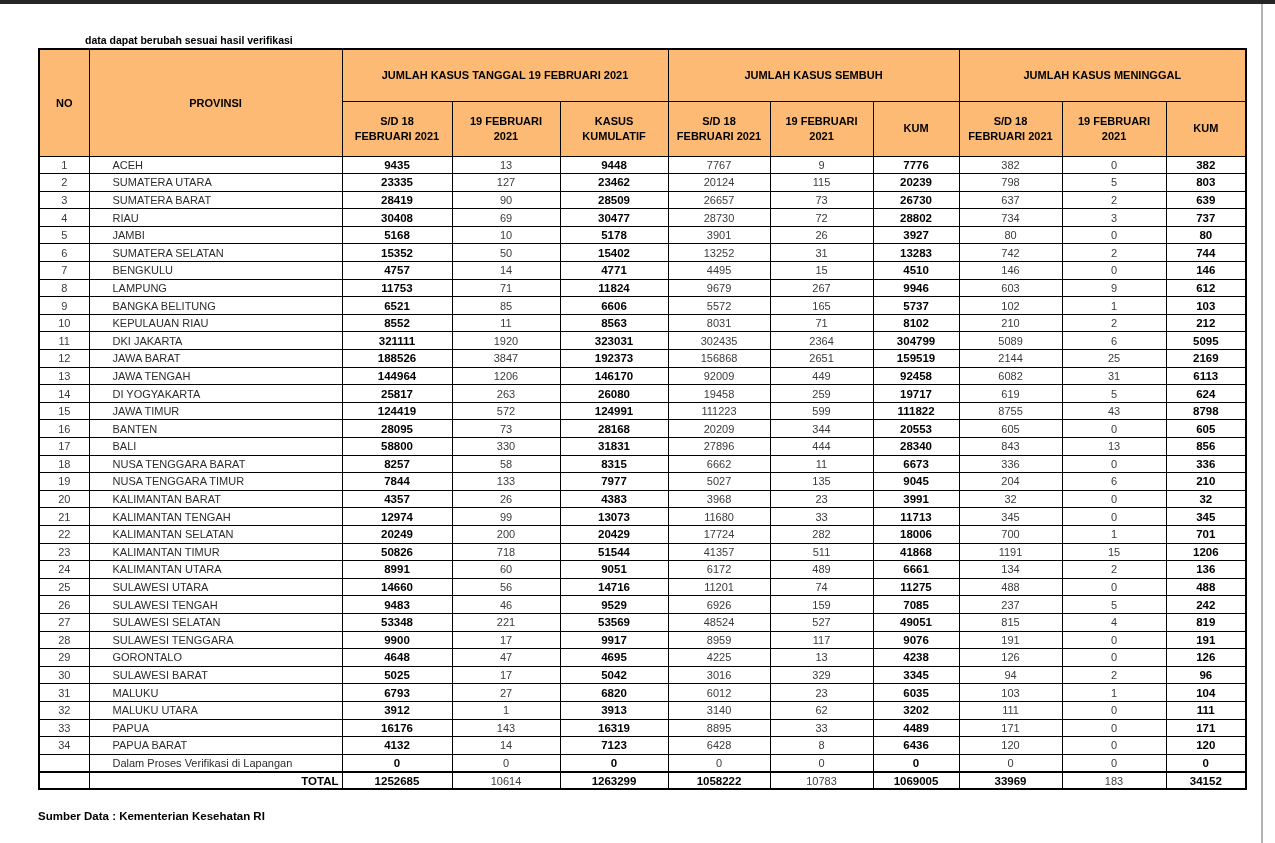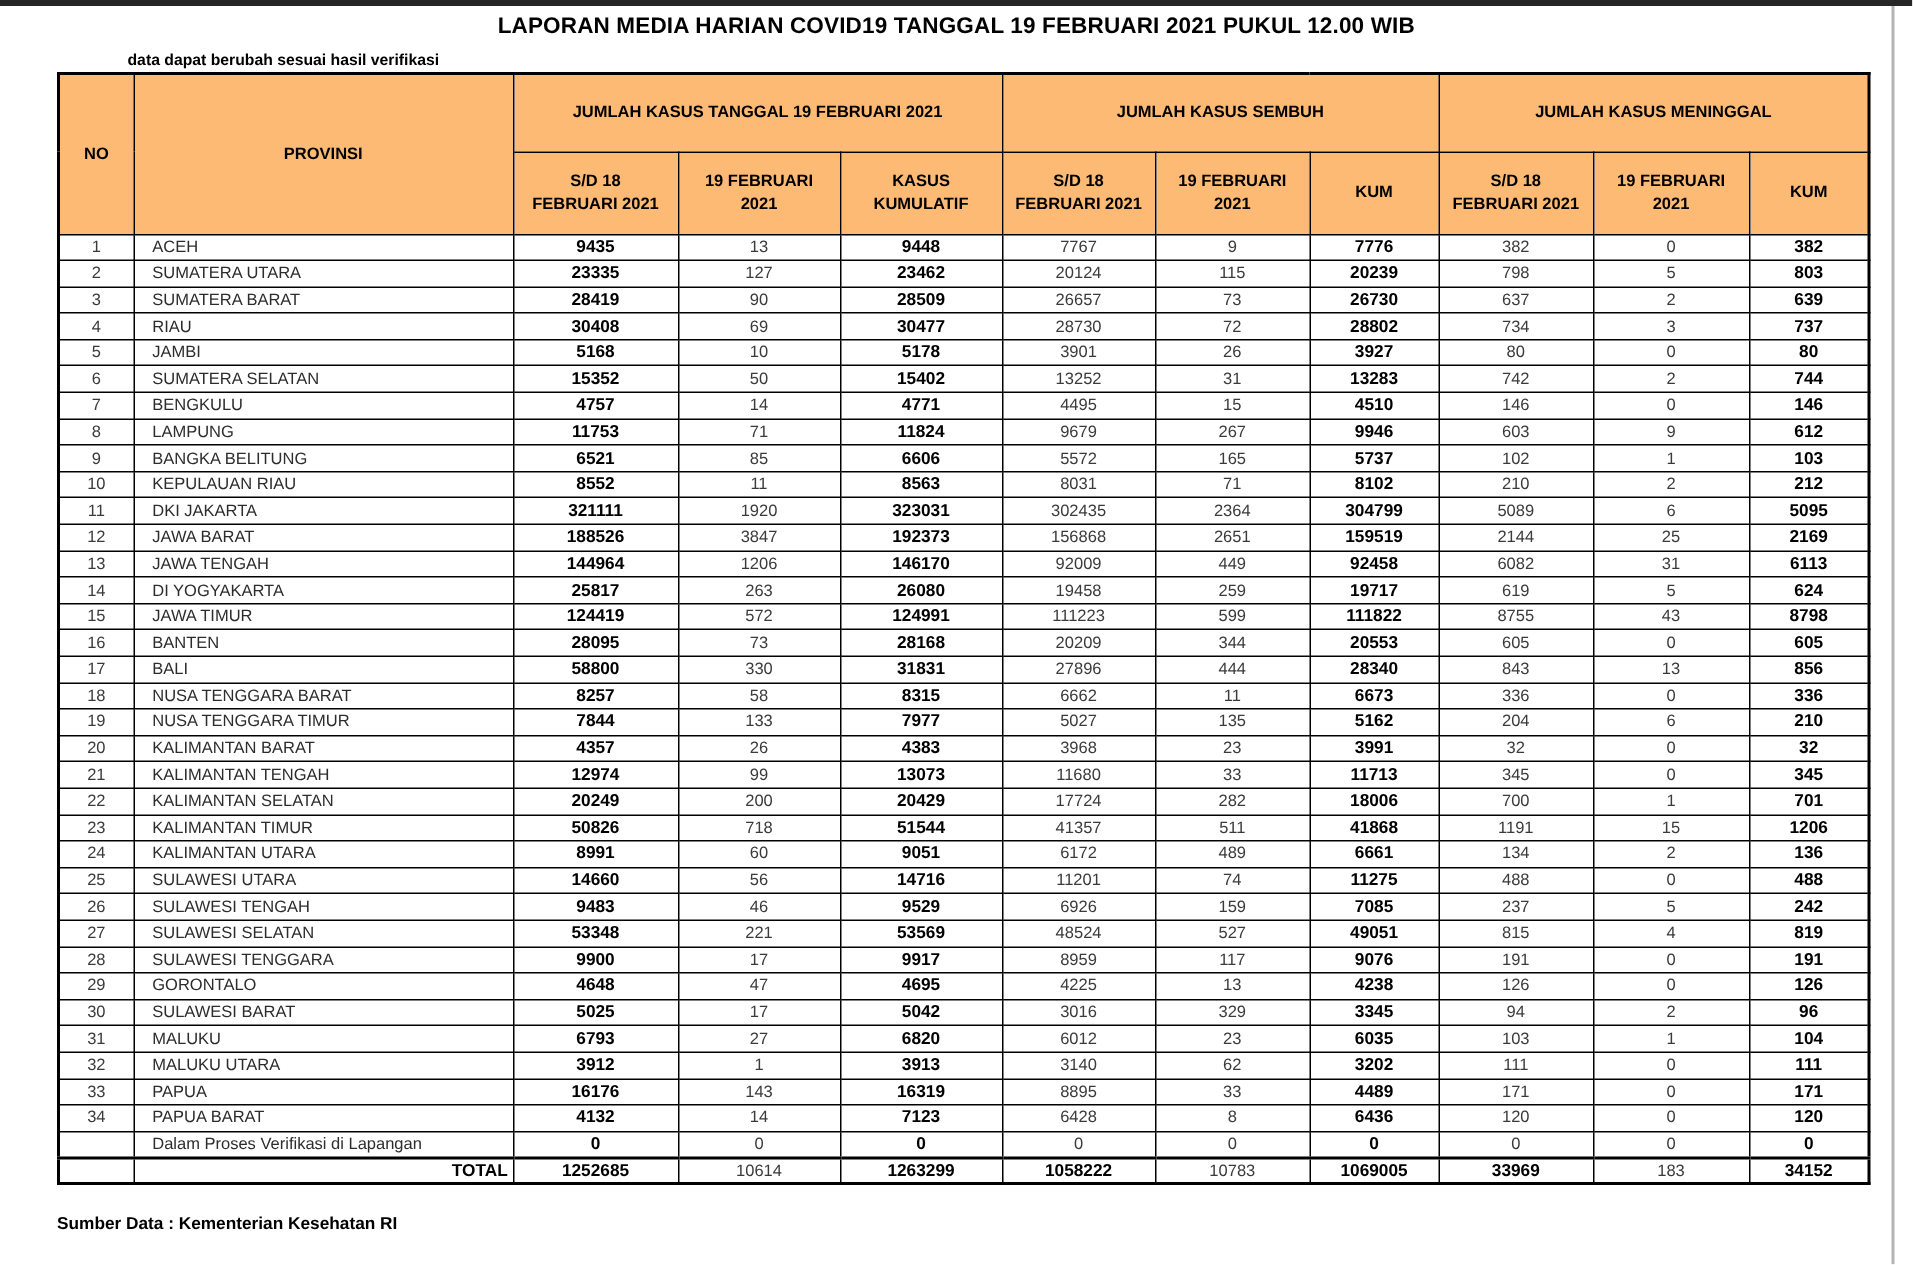--- a/index.html
+++ b/index.html
@@ -75,21 +75,21 @@
   tbody td {
     height: 17.6px;
     font-size: 11px;
     text-align: center;
     color: #3a3a3a;
     padding: 0 3px;
     vertical-align: middle;
   }
   tbody td.prov {
     text-align: left;
-    padding-left: 12px;
+    padding-left: 23px;
     color: #2c2c2c;
   }
   tbody td.b {
     font-weight: 700;
     font-size: 11.5px;
     color: #000;
   }
   tr.total-row td {
     border-top: 2px solid #000;
     font-weight: 700;
@@ -109,21 +109,20 @@
     font-weight: 700;
   }
 </style>
 </head>
 <body>
 
 <div class="page">
   <div class="top-bar"></div>
   <div class="right-line"></div>
 
-  <div class="title">LAPORAN MEDIA HARIAN COVID19 TANGGAL 19 FEBRUARI 2021 PUKUL 12.00 WIB</div>
   <div class="subtitle">data dapat berubah sesuai hasil verifikasi</div>
 
   <table class="report">
     <colgroup>
       <col style="width:50px">
         <col style="width:253px">
       <col style="width:110px">
         <col style="width:108px">
         <col style="width:108px">
       <col style="width:102px">
@@ -396,21 +395,21 @@
           <td class="b">336</td>
         </tr>
         <tr>
           <td>19</td>
           <td class="prov">NUSA TENGGARA TIMUR</td>
           <td class="sep b">7844</td>
           <td>133</td>
           <td class="b">7977</td>
           <td class="sep">5027</td>
           <td>135</td>
-          <td class="b">5162</td>
+          <td class="b">9045</td>
           <td class="sep">204</td>
           <td>6</td>
           <td class="b">210</td>
         </tr>
         <tr>
           <td>20</td>
           <td class="prov">KALIMANTAN BARAT</td>
           <td class="sep b">4357</td>
           <td>26</td>
           <td class="b">4383</td>

